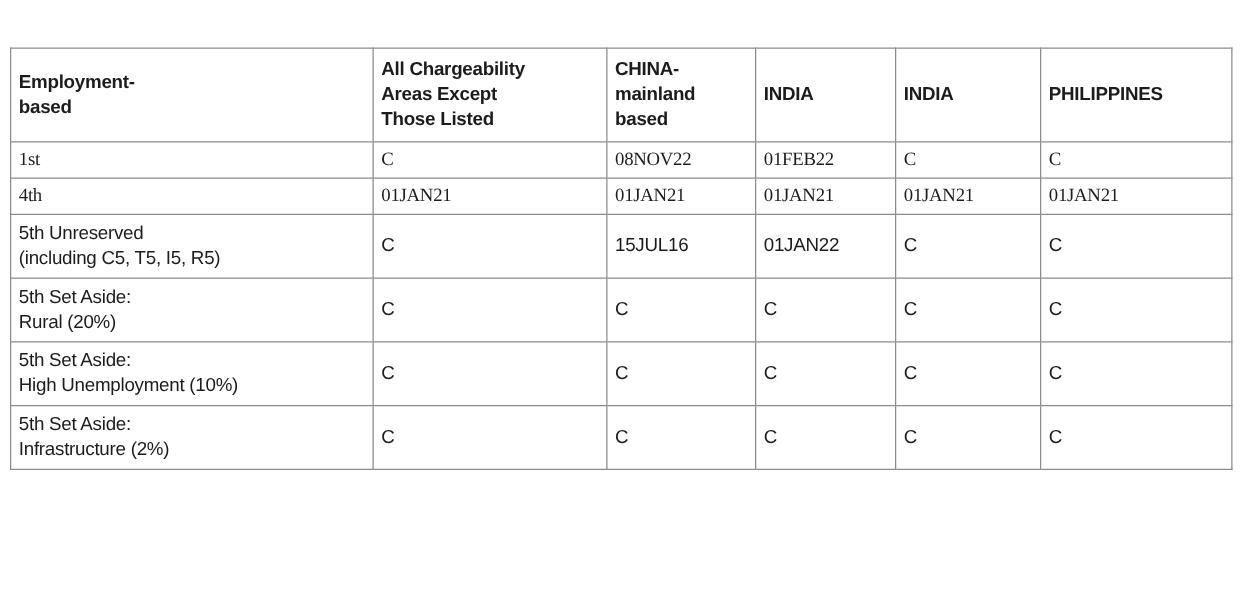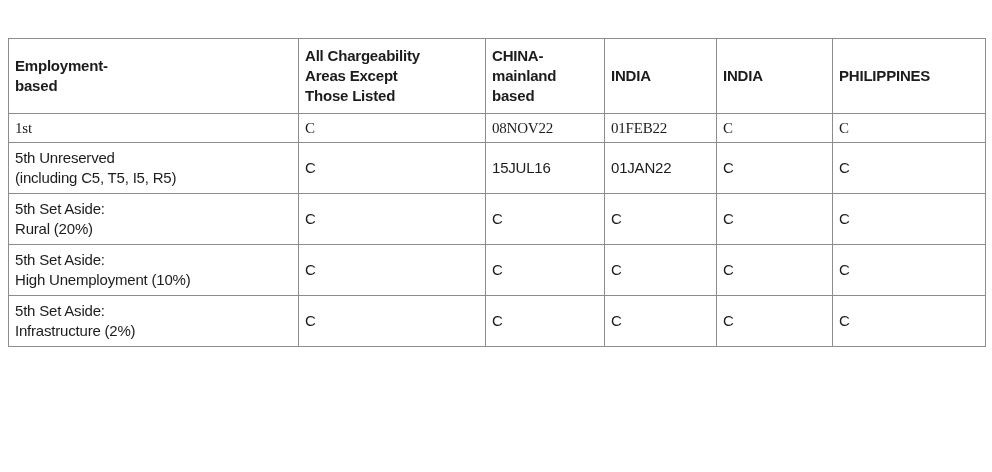--- a/index.html
+++ b/index.html
@@ -78,20 +78,28 @@
     </thead>
     <tbody id="table-body">
         <tr class="row-single">
           <td>1st</td>
           <td>C</td>
           <td>08NOV22</td>
           <td>01FEB22</td>
           <td>C</td>
           <td>C</td>
         </tr>
+        <tr class="row-single">
+          <td>4th</td>
+          <td>01JAN21</td>
+          <td>01JAN21</td>
+          <td>01JAN21</td>
+          <td>01JAN21</td>
+          <td>01JAN21</td>
+        </tr>
         <tr class="row-double">
           <td>5th Unreserved
 (including C5, T5, I5, R5)</td>
           <td>C</td>
           <td>15JUL16</td>
           <td>01JAN22</td>
           <td>C</td>
           <td>C</td>
         </tr>
         <tr class="row-double">

